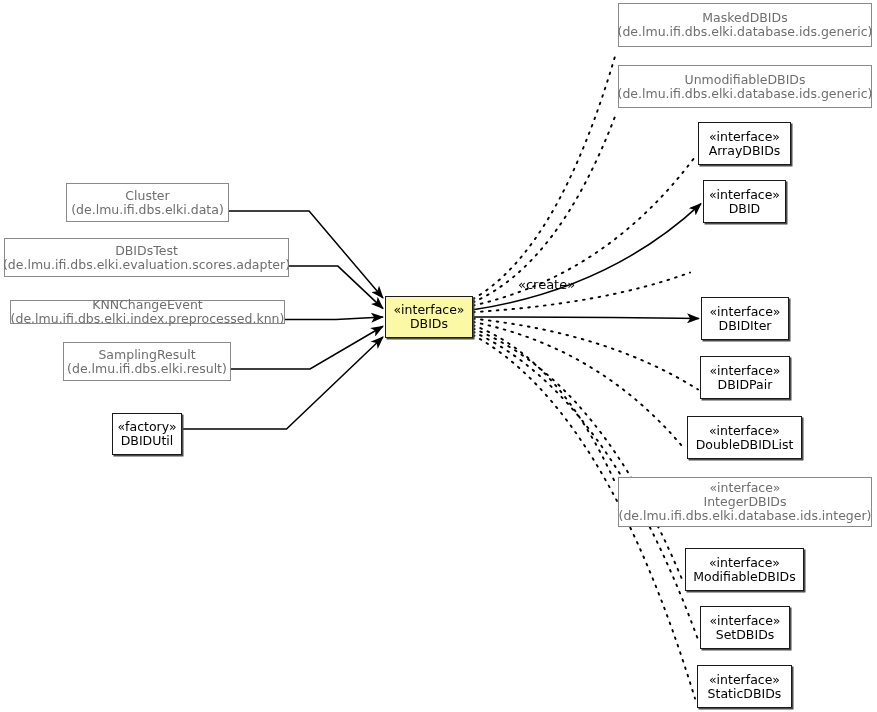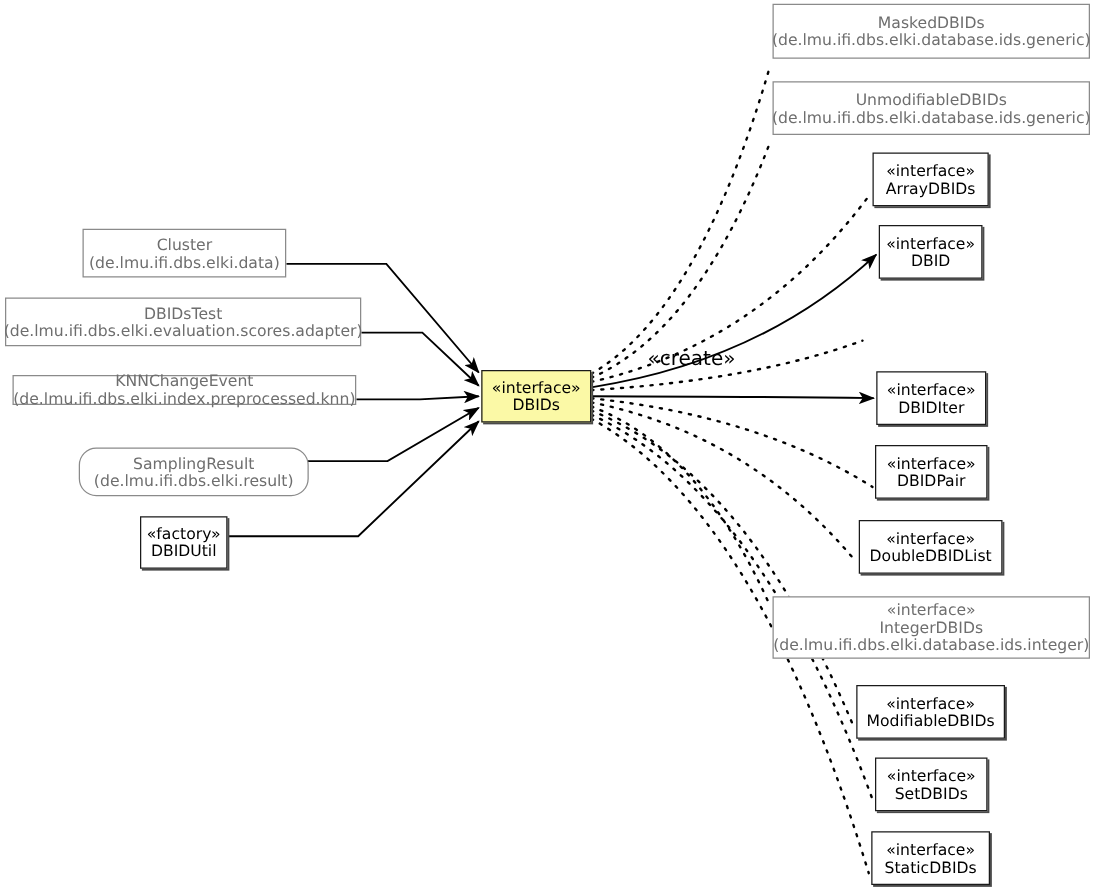--- a/index.html
+++ b/index.html
@@ -54,21 +54,21 @@
   }
   
   .node.focus {
     border: 1.6px solid #1a1a1a;
     background: #fbf9a6;
     color: #000000;
     box-shadow: 1.5px 1.5px 0 0 #4a4a4a;
   }
   .edge-label {
     position: absolute;
-    font-size: 16px;
+    font-size: 13px;
     color: #000000;
     white-space: nowrap;
     z-index: 6;
     background: transparent;
   }
 </style>
 </head>
 <body>
 
 <div id="diagram">
@@ -113,21 +113,21 @@
   <div class="node faded" style="left:66px; top:183px; width:163px; height:39px;">
     <span class="ln">Cluster</span>
     <span class="ln">(de.lmu.ifi.dbs.elki.data)</span>
   </div>
 
   <div class="node faded" style="left:10px; top:300px; width:275px; height:24px;">
     <span class="ln">KNNChangeEvent</span>
     <span class="ln">(de.lmu.ifi.dbs.elki.index.preprocessed.knn)</span>
   </div>
 
-  <div class="node faded" style="left:63px; top:358px; width:184px; height:39px;border-radius:14px;">
+  <div class="node faded" style="left:63px; top:342px; width:168px; height:39px;">
     <span class="ln">SamplingResult</span>
     <span class="ln">(de.lmu.ifi.dbs.elki.result)</span>
   </div>
 
   <div class="node solid" style="left:112px; top:413px; width:70px; height:42px;">
     <span class="ln">«factory»</span>
     <span class="ln">DBIDUtil</span>
   </div>
 
   <div class="node faded" style="left:618px; top:3px; width:254px; height:44px;">

